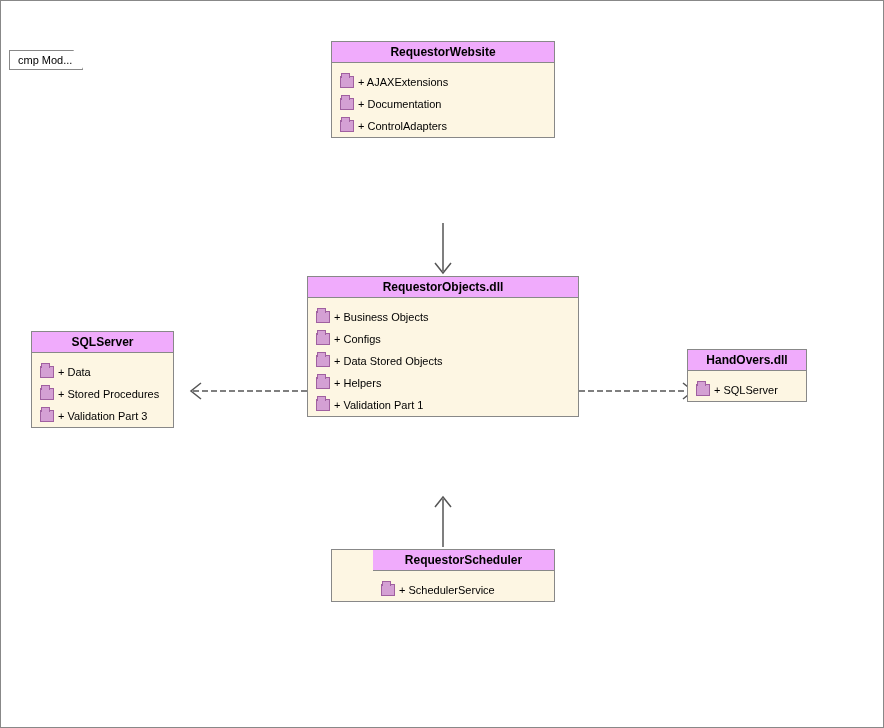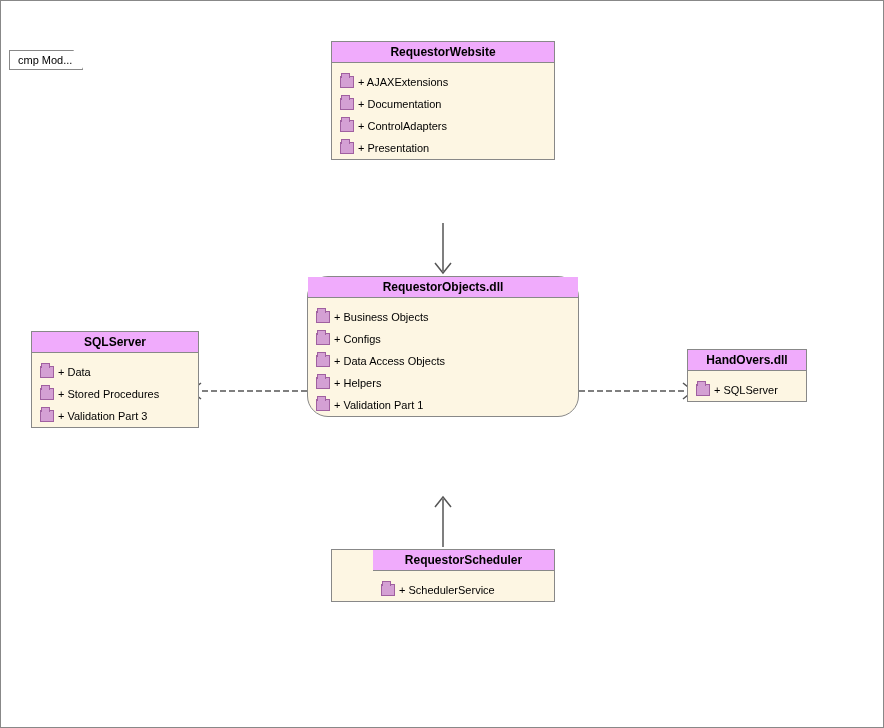--- a/index.html
+++ b/index.html
@@ -125,54 +125,50 @@
         <span>+ AJAXExtensions</span>
       </div>
       <div class="uml-item">
         <span class="pkg-icon"></span>
         <span>+ Documentation</span>
       </div>
       <div class="uml-item">
         <span class="pkg-icon"></span>
         <span>+ ControlAdapters</span>
       </div>
-      <div class="uml-item">
-        <span class="pkg-icon"></span>
-        <span>+ Presentation</span>
-      </div>
-    </div>
-  </div>
-
-  <div class="uml-box" style="left: 306px; top: 275px; width: 272px; border-radius: 21px;">
+    </div>
+  </div>
+
+  <div class="uml-box" style="left: 306px; top: 275px; width: 272px;">
     <div class="uml-box-title">RequestorObjects.dll</div>
     <div class="uml-box-body">
       <div class="uml-item">
         <span class="pkg-icon"></span>
         <span>+ Business Objects</span>
       </div>
       <div class="uml-item">
         <span class="pkg-icon"></span>
         <span>+ Configs</span>
       </div>
       <div class="uml-item">
         <span class="pkg-icon"></span>
-        <span>+ Data Access Objects</span>
+        <span>+ Data Stored Objects</span>
       </div>
       <div class="uml-item">
         <span class="pkg-icon"></span>
         <span>+ Helpers</span>
       </div>
       <div class="uml-item">
         <span class="pkg-icon"></span>
         <span>+ Validation Part 1</span>
       </div>
     </div>
   </div>
 
-  <div class="uml-box" style="left: 30px; top: 330px; width: 168px;">
+  <div class="uml-box" style="left: 30px; top: 330px; width: 143px;">
     <div class="uml-box-title">SQLServer</div>
     <div class="uml-box-body">
       <div class="uml-item">
         <span class="pkg-icon"></span>
         <span>+ Data</span>
       </div>
       <div class="uml-item">
         <span class="pkg-icon"></span>
         <span>+ Stored Procedures</span>
       </div>

